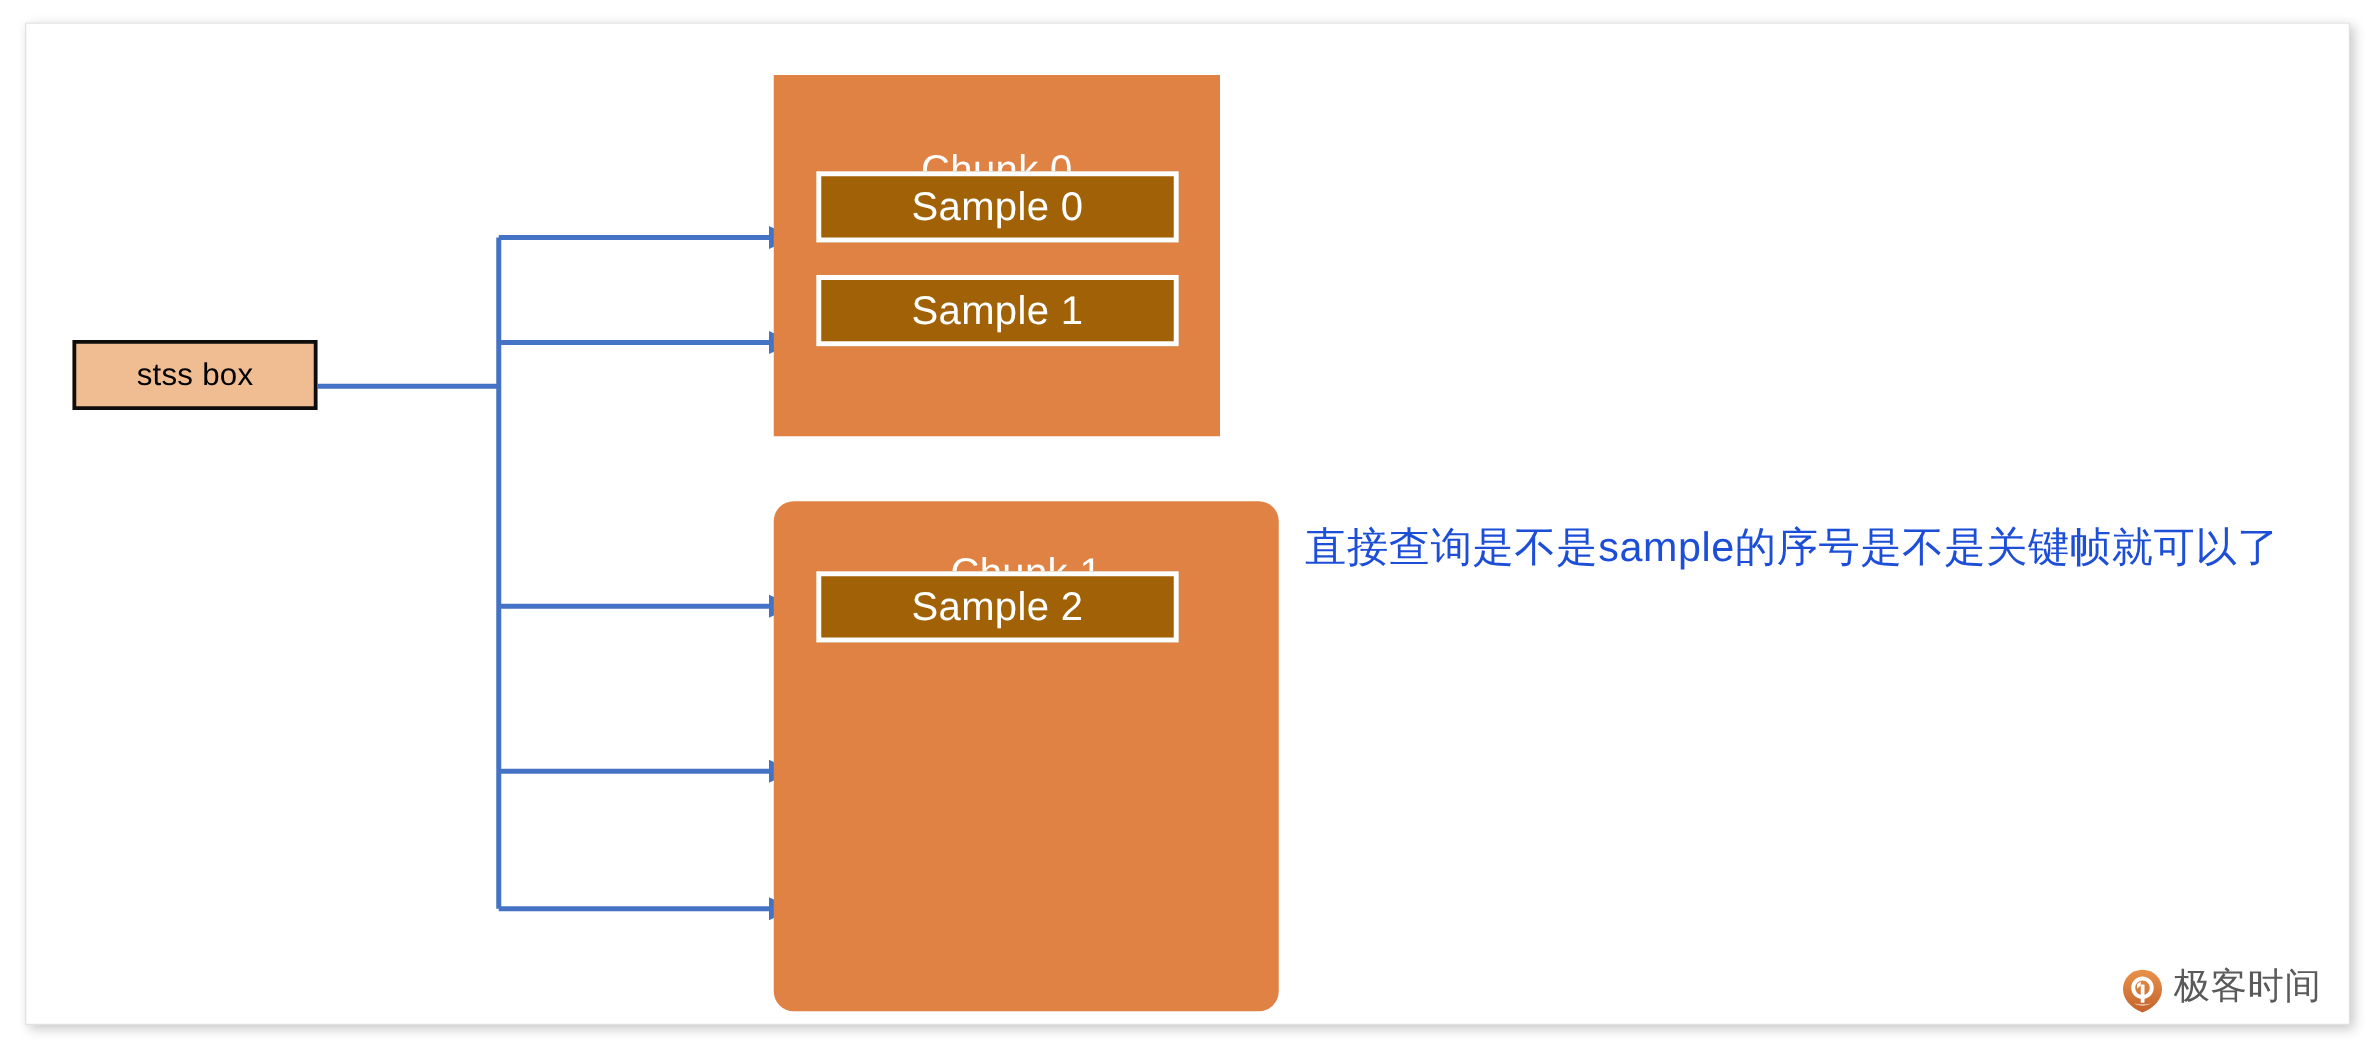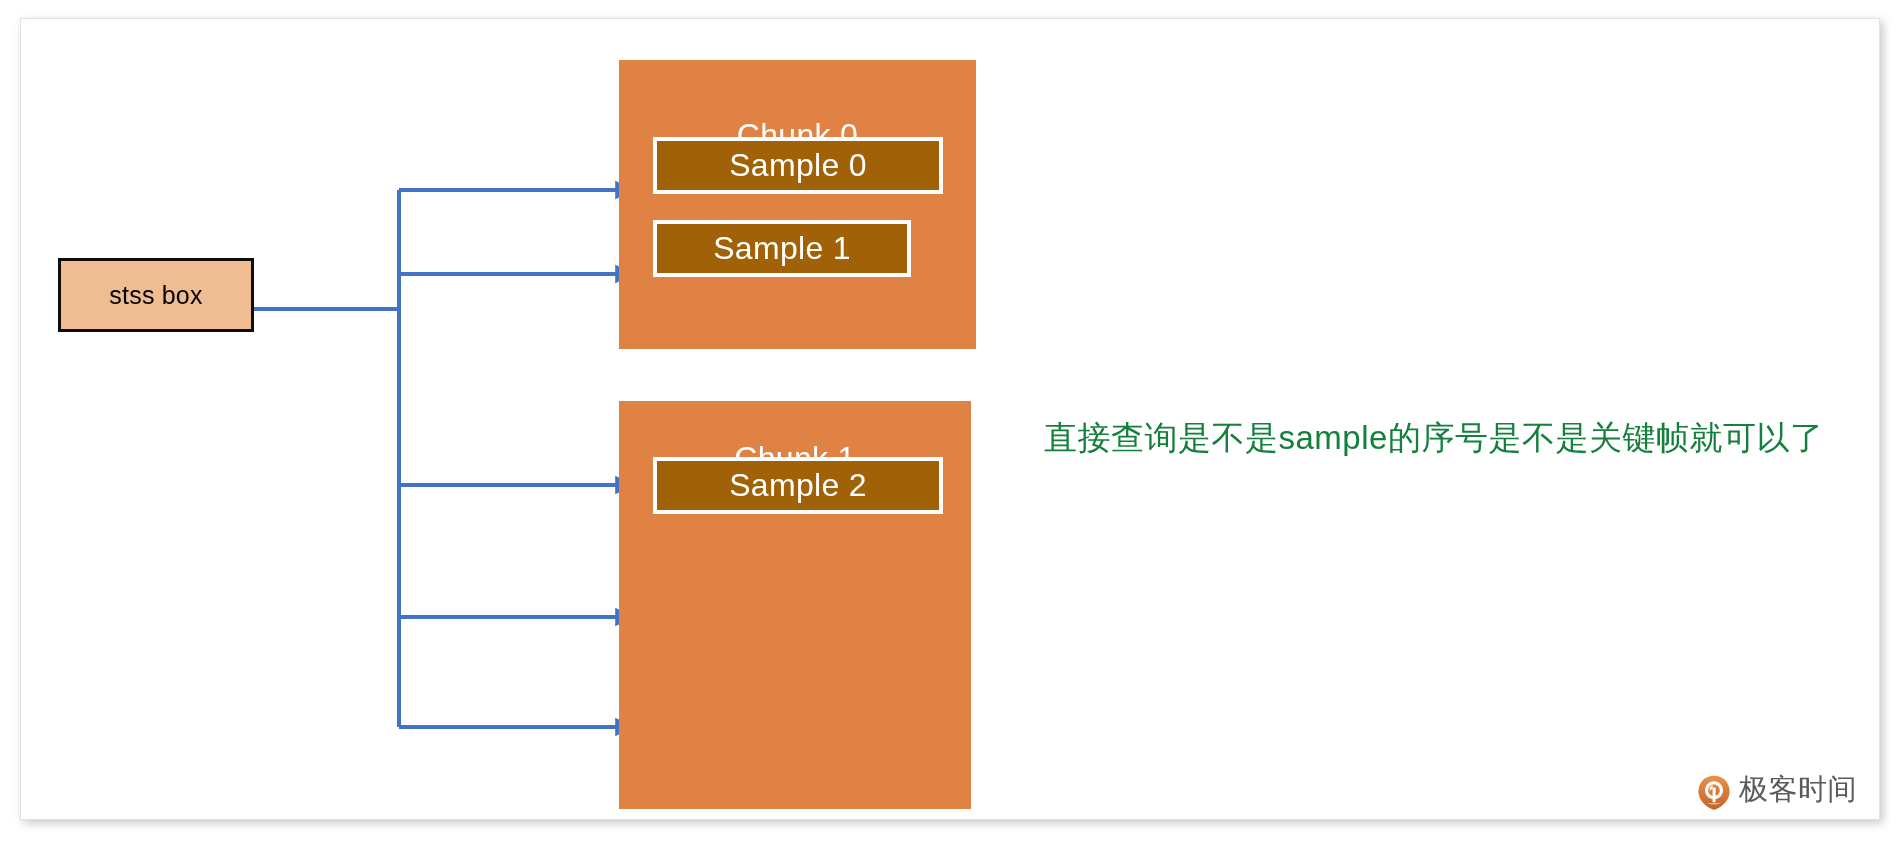--- a/index.html
+++ b/index.html
@@ -29,23 +29,23 @@
     background: #ffffff;
     border: 1px solid #e2e2e2;
     box-shadow: 3px 3px 9px rgba(0,0,0,0.22);
     box-sizing: border-box;
   }
 
   
   #stss-box {
     position: absolute;
     left: 37px;
-    top: 239px;
+    top: 253px;
     width: 196px;
-    height: 74px;
+    height: 56px;
     background: #EFBD91;
     border: 3px solid #0d0d0d;
     box-sizing: border-box;
     display: flex;
     align-items: center;
     justify-content: center;
     color: #000000;
     font-size: 25px;
     letter-spacing: 0.2px;
   }
@@ -74,48 +74,48 @@
     display: flex;
     align-items: center;
     justify-content: center;
     color: #ffffff;
     font-size: 32px;
     font-weight: 400;
     letter-spacing: 0.3px;
   }
 
   #chunk-0 { left: 598px; top: 41px;  width: 357px; height: 289px; text-decoration: underline; }
-  #chunk-1 { left: 598px; top: 382px; width: 352px; height: 408px; }
+  #chunk-1 { left: 598px; top: 382px; width: 404px; height: 408px; border-radius: 16px; }
 
   #chunk-0 .chunk-title { top: 57px; }
   #chunk-1 .chunk-title { top: 39px; }
 
   #sample-0 { left: 34px; top: 77px;  width: 290px; height: 57px; }
-  #sample-1 { left: 34px; top: 160px; width: 258px; height: 57px; }
+  #sample-1 { left: 34px; top: 160px; width: 290px; height: 57px; }
 
   #sample-2 { left: 34px; top: 56px;  width: 290px; height: 57px; }
   #sample-3 { left: 34px; top: 147px; width: 290px; height: 57px; }
   #sample-4 { left: 34px; top: 258px; width: 290px; height: 57px; }
 
   
   #connectors {
     position: absolute;
     left: 0;
     top: 0;
     width: 1904px;
     height: 841px;
     pointer-events: none;
   }
 
   
   #annotation {
     position: absolute;
     left: 1023px;
     top: 397px;
-    color: #15803d;
+    color: #1d4ed8;
     font-size: 33px;
     white-space: nowrap;
     letter-spacing: 0.5px;
   }
 
   
   #watermark {
     position: absolute;
     left: 1676px;
     top: 756px;

